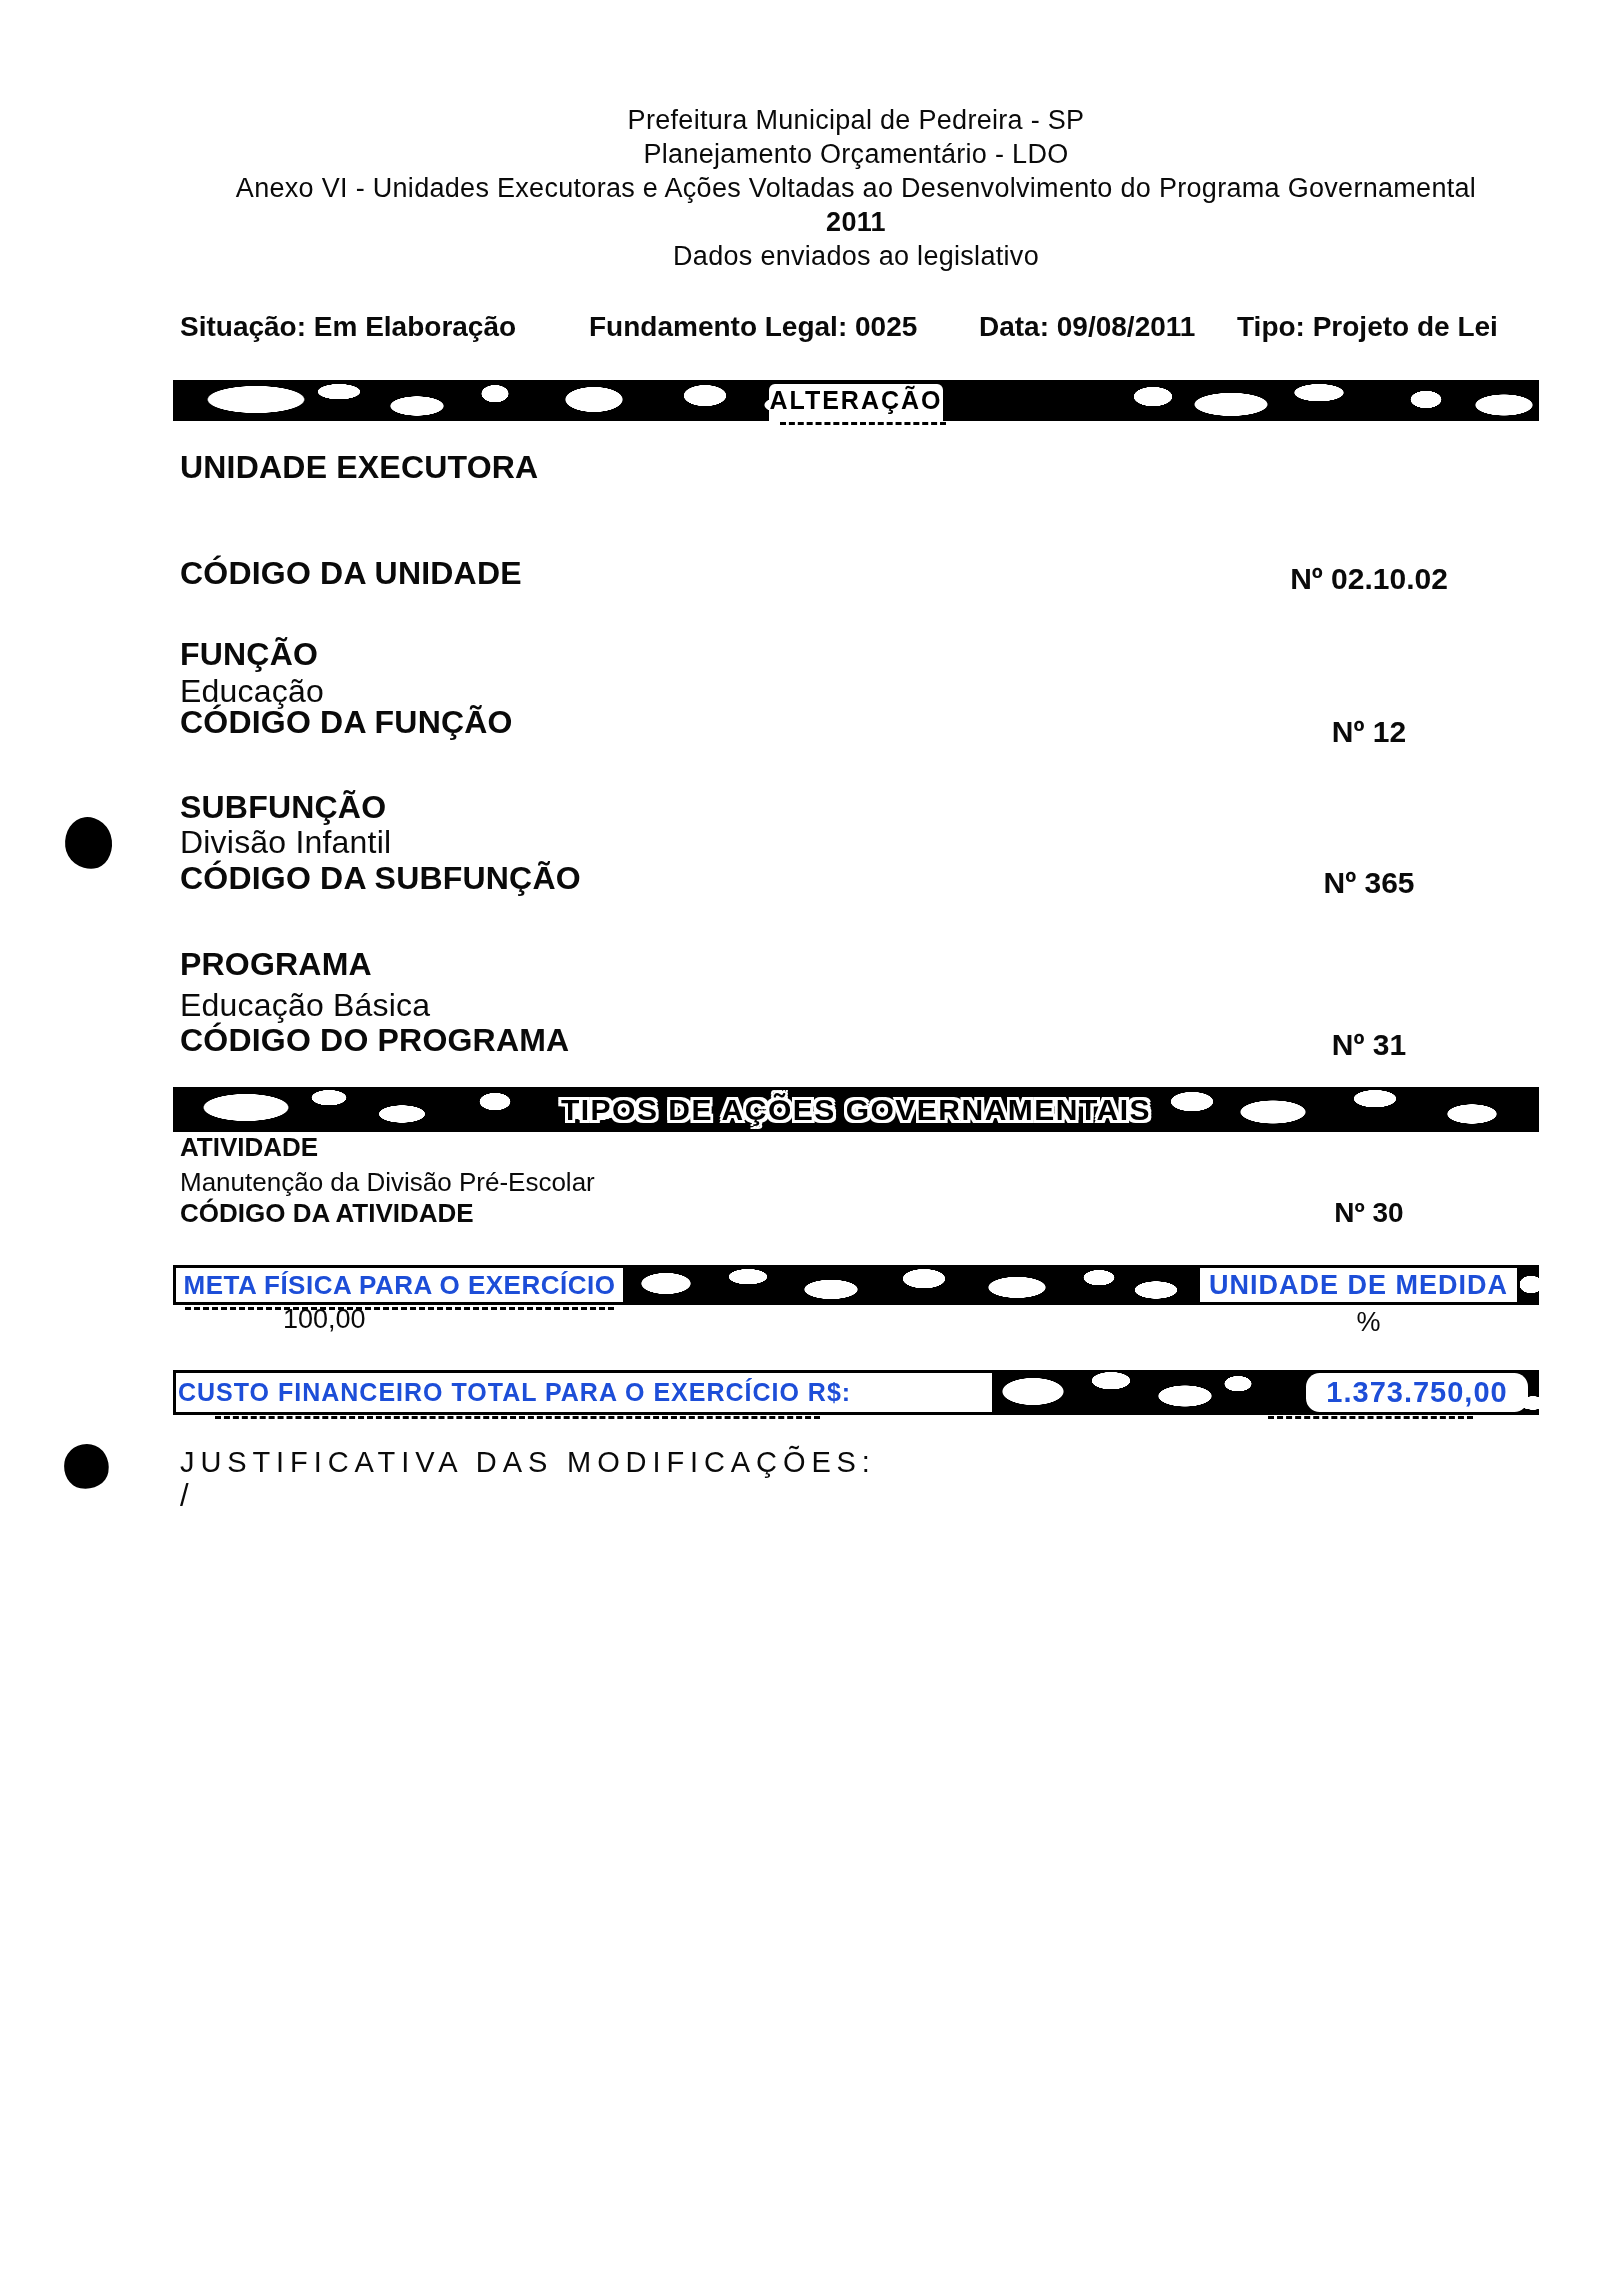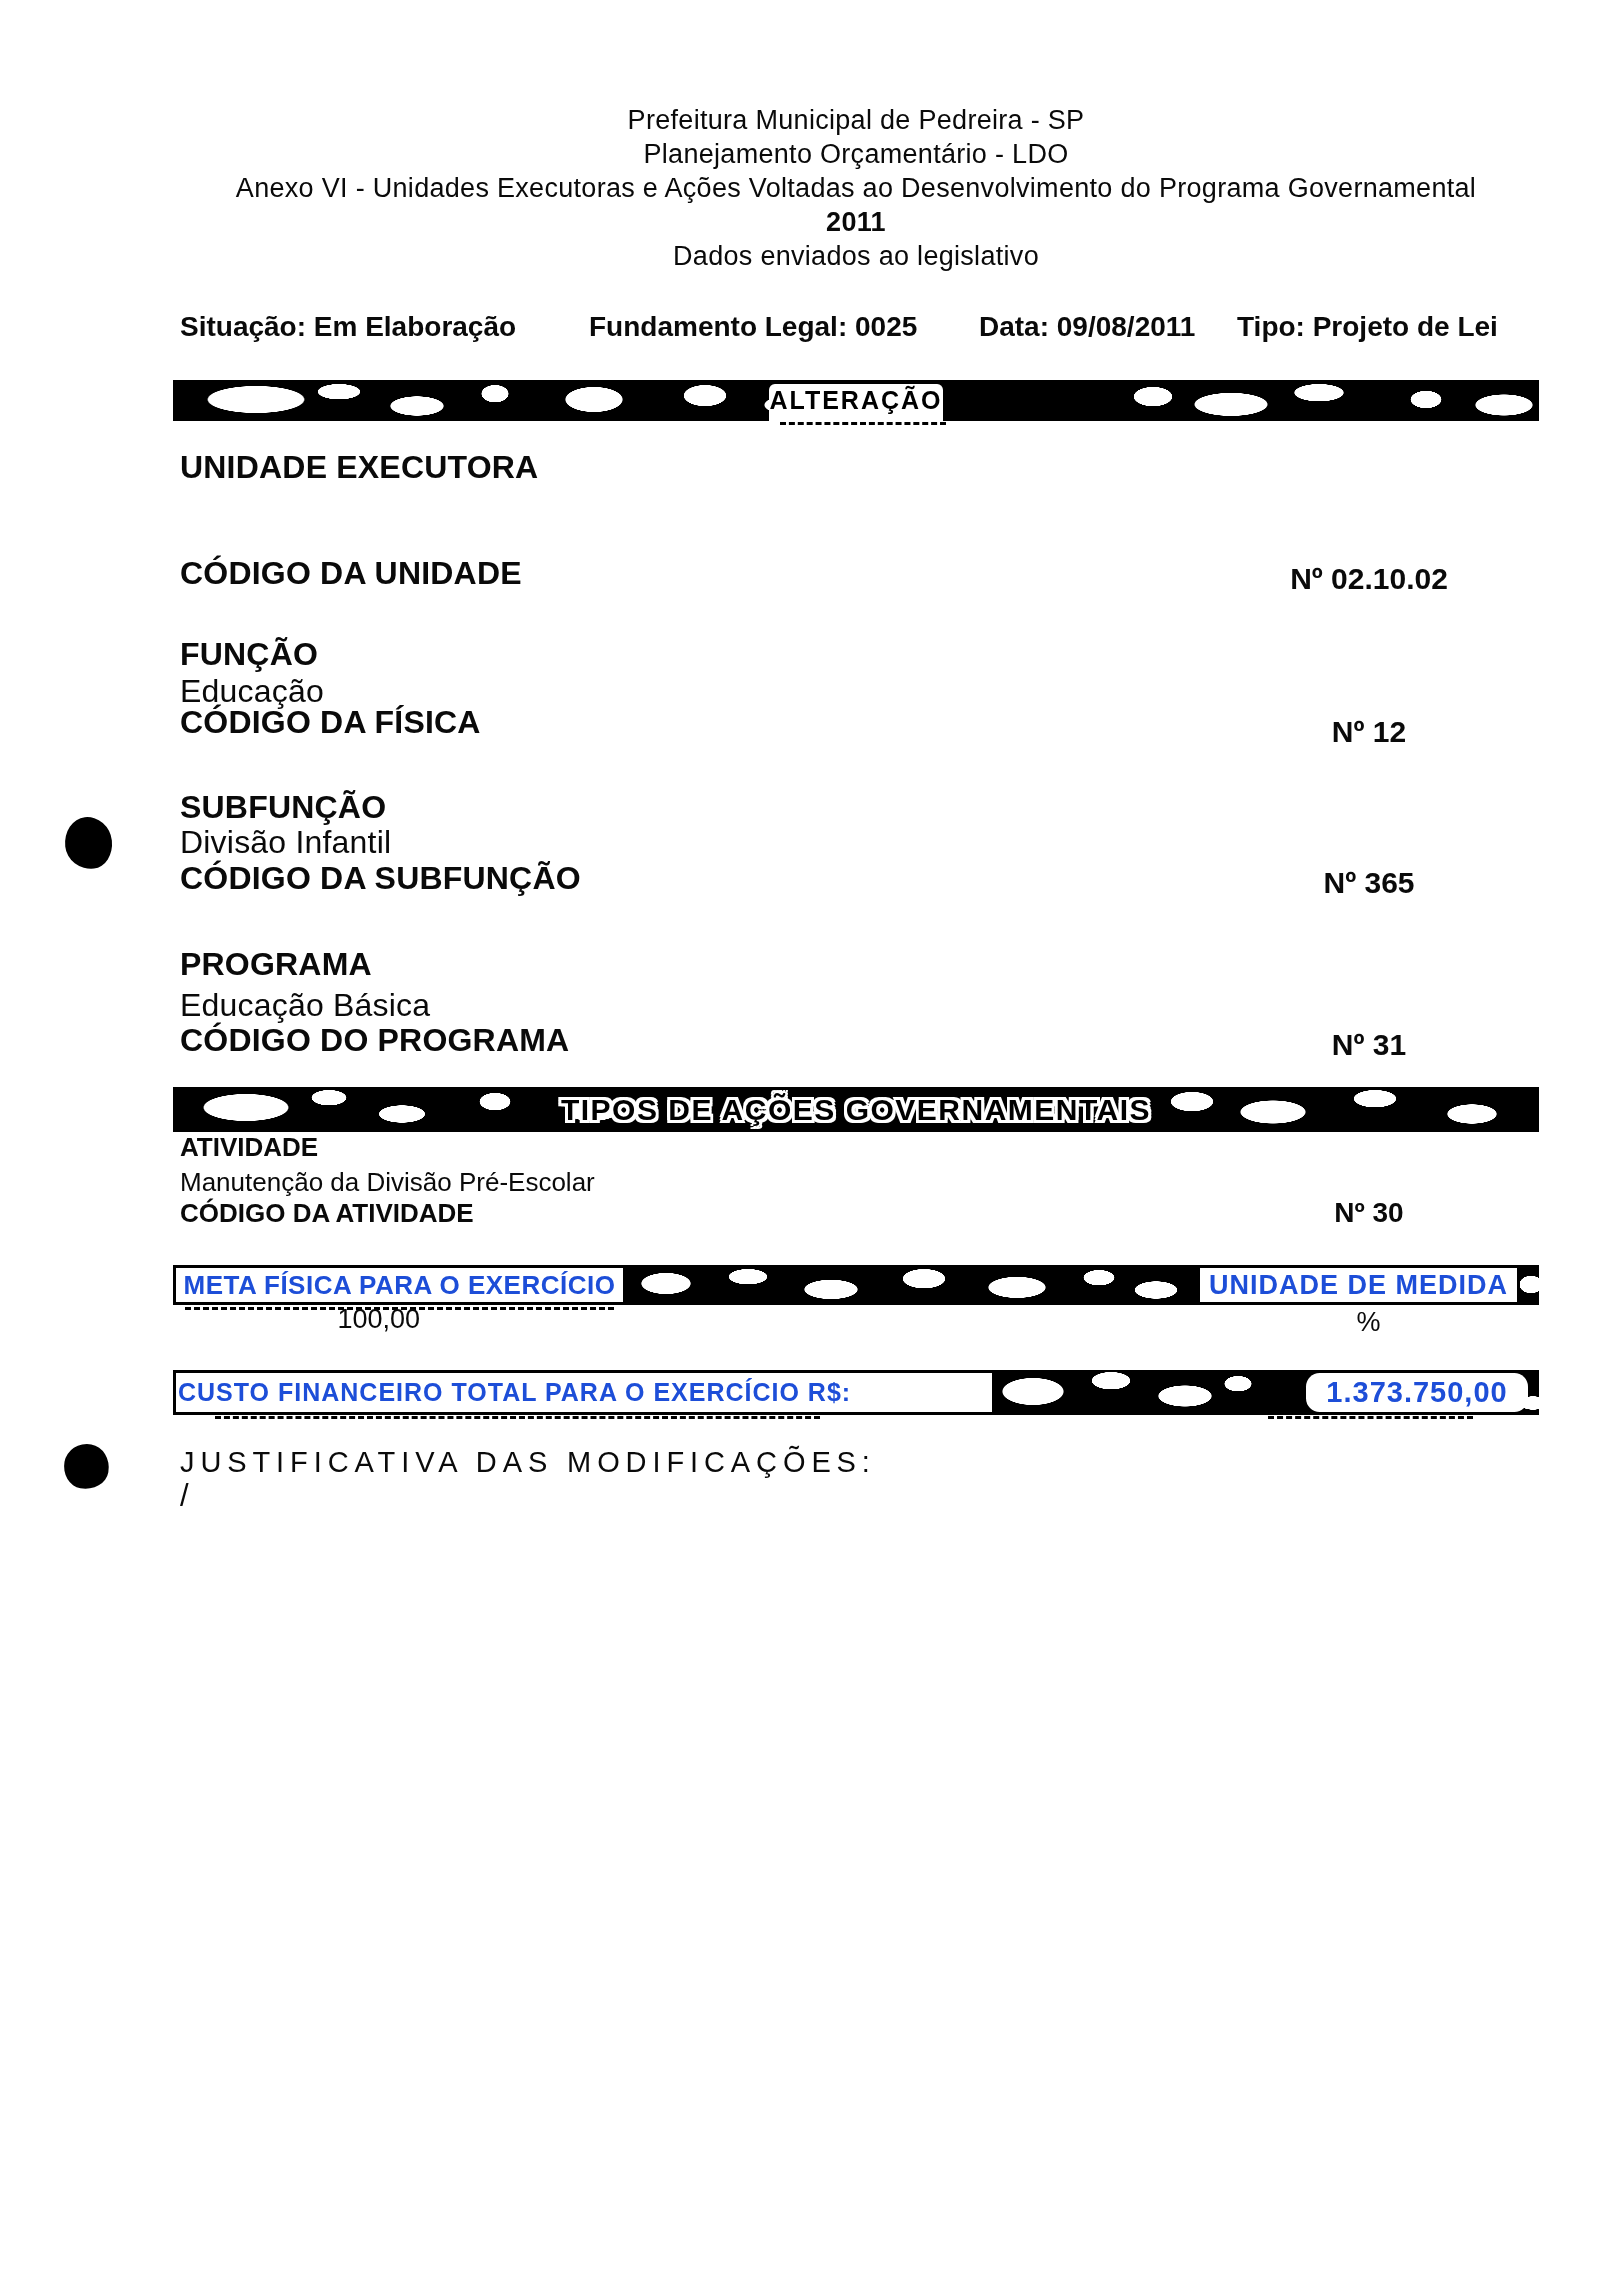--- a/index.html
+++ b/index.html
@@ -133,21 +133,21 @@
     <div class="alteracao-box">ALTERAÇÃO</div>
   </div>
   <div class="abs dashes" style="top:422px;left:780px;width:166px;"></div>
 
   <div class="abs h1 b" style="top:449px;left:180px;">UNIDADE EXECUTORA</div>
   <div class="abs h1 b" style="top:555px;left:180px;">CÓDIGO DA UNIDADE</div>
   <div class="abs code-val" style="top:562px;left:1283px;">Nº 02.10.02</div>
 
   <div class="abs h1 b" style="top:636px;left:180px;">FUNÇÃO</div>
   <div class="abs h1" style="top:673px;left:180px;">Educação</div>
-  <div class="abs h1 b" style="top:704px;left:180px;">CÓDIGO DA FÍSICA</div>
+  <div class="abs h1 b" style="top:704px;left:180px;">CÓDIGO DA FUNÇÃO</div>
   <div class="abs code-val" style="top:715px;left:1283px;">Nº 12</div>
 
   <div class="abs h1 b" style="top:789px;left:180px;">SUBFUNÇÃO</div>
   <div class="abs h1" style="top:824px;left:180px;">Divisão Infantil</div>
   <div class="abs h1 b" style="top:860px;left:180px;">CÓDIGO DA SUBFUNÇÃO</div>
   <div class="abs code-val" style="top:866px;left:1283px;">Nº 365</div>
 
   <div class="abs h1 b" style="top:946px;left:180px;">PROGRAMA</div>
   <div class="abs h1" style="top:987px;left:180px;">Educação Básica</div>
   <div class="abs h1 b" style="top:1022px;left:180px;">CÓDIGO DO PROGRAMA</div>
@@ -160,21 +160,21 @@
   <div class="abs h2 b" style="top:1132px;left:180px;">ATIVIDADE</div>
   <div class="abs h2" style="top:1167px;left:180px;">Manutenção da Divisão Pré-Escolar</div>
   <div class="abs h2 b" style="top:1198px;left:180px;">CÓDIGO DA ATIVIDADE</div>
   <div class="abs code-val" style="top:1197px;left:1283px;font-size:28px;">Nº 30</div>
 
   <div class="abs band band3">
     <div class="white-box meta-left">META FÍSICA PARA O EXERCÍCIO</div>
     <div class="white-box meta-right">UNIDADE DE MEDIDA</div>
   </div>
   <div class="abs dashes" style="top:1307px;left:185px;width:429px;"></div>
-  <div class="abs" style="top:1304px;left:283px;width:137px;text-align:right;font-size:27px;">100,00</div>
+  <div class="abs" style="top:1304px;left:283px;width:137px;text-align:left;font-size:27px;">100,00</div>
   <div class="abs" style="top:1307px;left:1310px;width:117px;text-align:center;font-size:27px;">%</div>
 
   <div class="abs band band4">
     <div class="white-box custo-left">CUSTO FINANCEIRO TOTAL PARA O EXERCÍCIO R$:</div>
     <div class="white-box custo-value">1.373.750,00</div>
   </div>
   <div class="abs dashes" style="top:1416px;left:215px;width:605px;"></div>
   <div class="abs dashes" style="top:1416px;left:1268px;width:205px;"></div>
 
   <div class="abs" style="top:1446px;left:180px;font-size:29px;letter-spacing:5.9px;white-space:nowrap;">JUSTIFICATIVA DAS MODIFICAÇÕES:</div>

